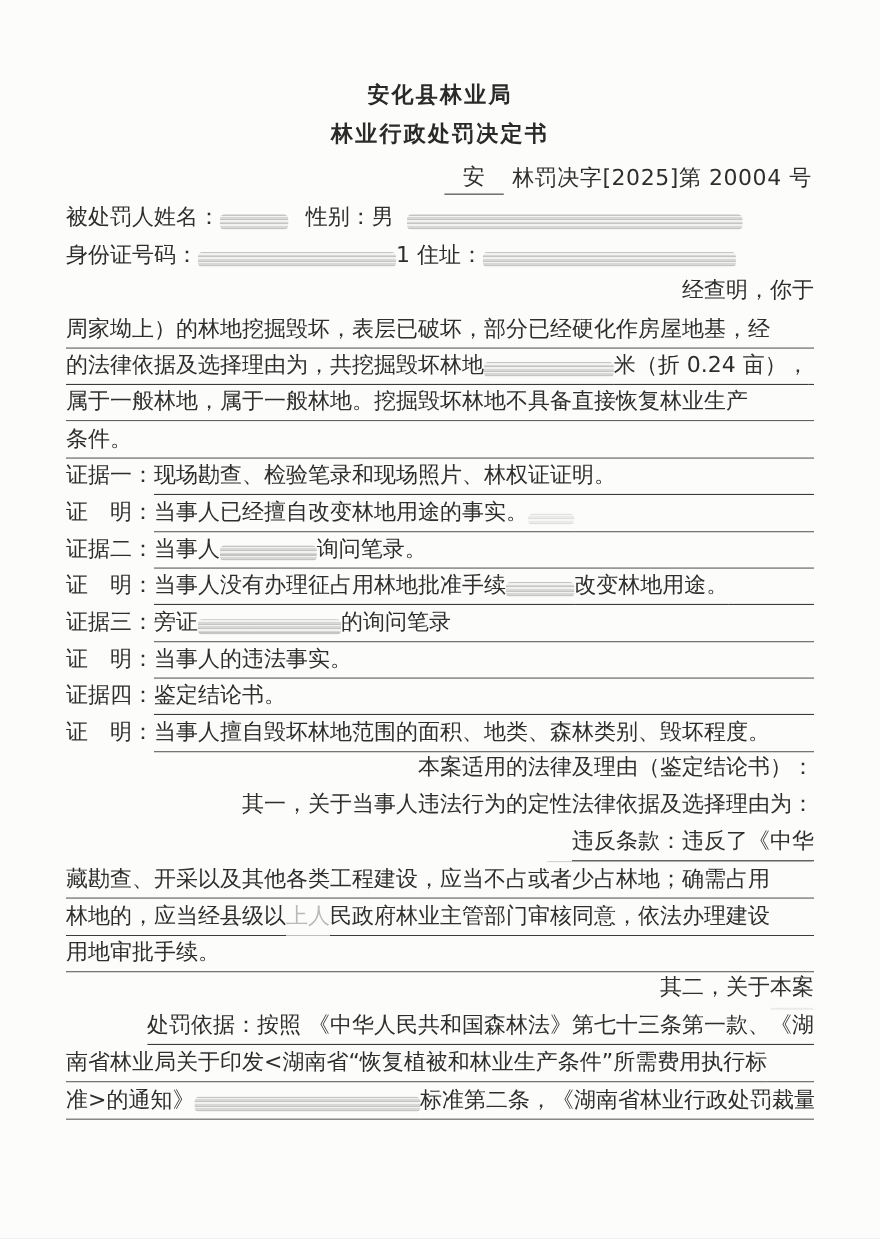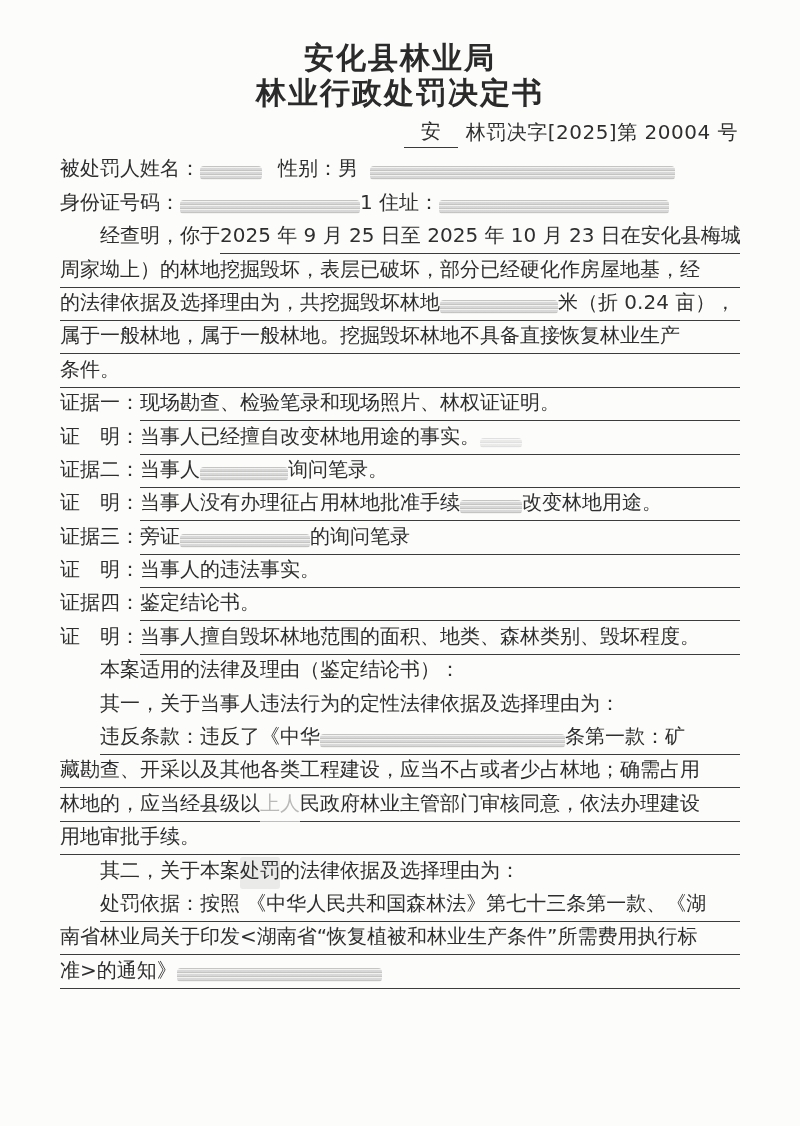--- a/index.html
+++ b/index.html
@@ -1,30 +1,30 @@
 <!DOCTYPE html>
 <html><head>
 <meta charset="utf-8">
 <style>
   html,body{margin:0;padding:0;background:#e8e8e8;}
   .page{
     width:800px;height:1126px;margin:0 auto;background:#fcfcfb;
     color:#2e2e2e;font-family:"DejaVu Sans","Liberation Sans",sans-serif;
     overflow:hidden;position:relative;box-sizing:border-box;
   }
-  .titles{ text-align:center; padding-top:40px; font-size:30px; font-weight:600;
+  .titles{ text-align:center; padding-top:69px; font-size:20px; font-weight:600;
            line-height:35px; letter-spacing:2px; color:#2a2a2a;}
   .docnum{ display:flex; justify-content:flex-end; align-items:flex-end;
            height:34px; padding-right:62px; font-size:20px; margin-top:4px;}
   .docnum-fill{ border-bottom:1.5px solid #3a3a3a; padding:0 17px 2px 17px;}
   .docnum-rest{ padding-left:8px; padding-bottom:2px; letter-spacing:0.5px;}
   .content{ padding:6px 60px 0 60px; font-size:20px;}
   .line{ display:flex; align-items:flex-end; height:33.4px;
          white-space:nowrap; overflow:hidden;}
-  .line.indent{ padding-left:40px;}
+  .line.indent{ padding-left:40px;flex-direction:column;}
   .run{ border-bottom:1.5px solid transparent; padding-bottom:4px; flex-shrink:0;}
   .ru{  border-bottom:1.5px solid #3c3c3c;   padding-bottom:4px; flex-shrink:0;}
   .rfade{ opacity:0.32;}
   .rsmudge{ background:rgba(200,200,200,0.35); border-radius:3px;}
   .fillline{ flex:1 1 0; align-self:flex-end; height:0;
              border-bottom:1.5px solid #3c3c3c;}
   .gaprun{ flex-shrink:0; display:inline-block;}
   .rd{ border-bottom:1.5px solid #3c3c3c; padding-bottom:4px;
        flex-shrink:1; display:inline-block;}
   .rd.plain{ border-bottom-color:transparent;}
@@ -189,16 +189,17 @@
       </div>
       <div class="line">
         <span class="ru">南省林业局关于印发&lt;湖南省“恢复植被和林业生产条件”所需费用执行标</span>
         <span class="fillline"></span>
       </div>
       <div class="line">
         <span class="ru">准&gt;的通知》</span>
         <span class="rd">
           <i class="bar" style="width: 205px;"></i>
         </span>
+        <span class="ru">标准第二条，《湖南省林业行政处罚裁量</span>
         <span class="fillline"></span>
       </div>
     </div>
 </div>
 
 </body></html>

